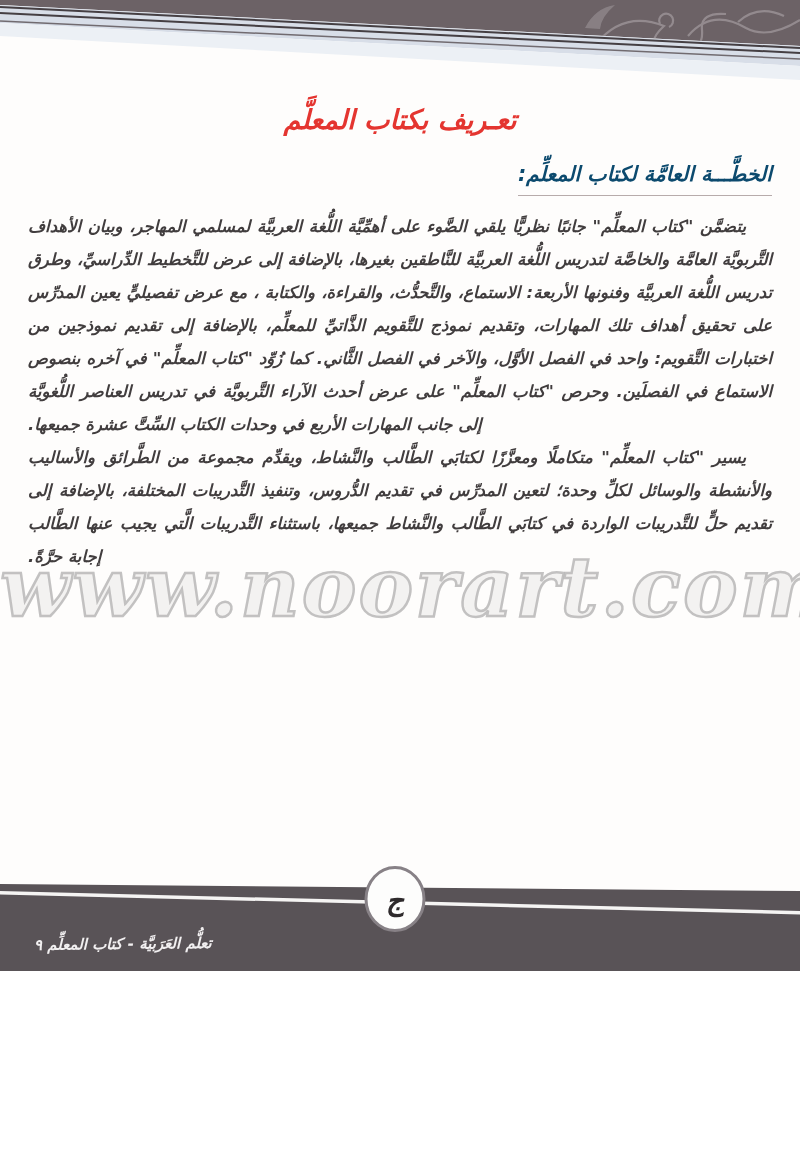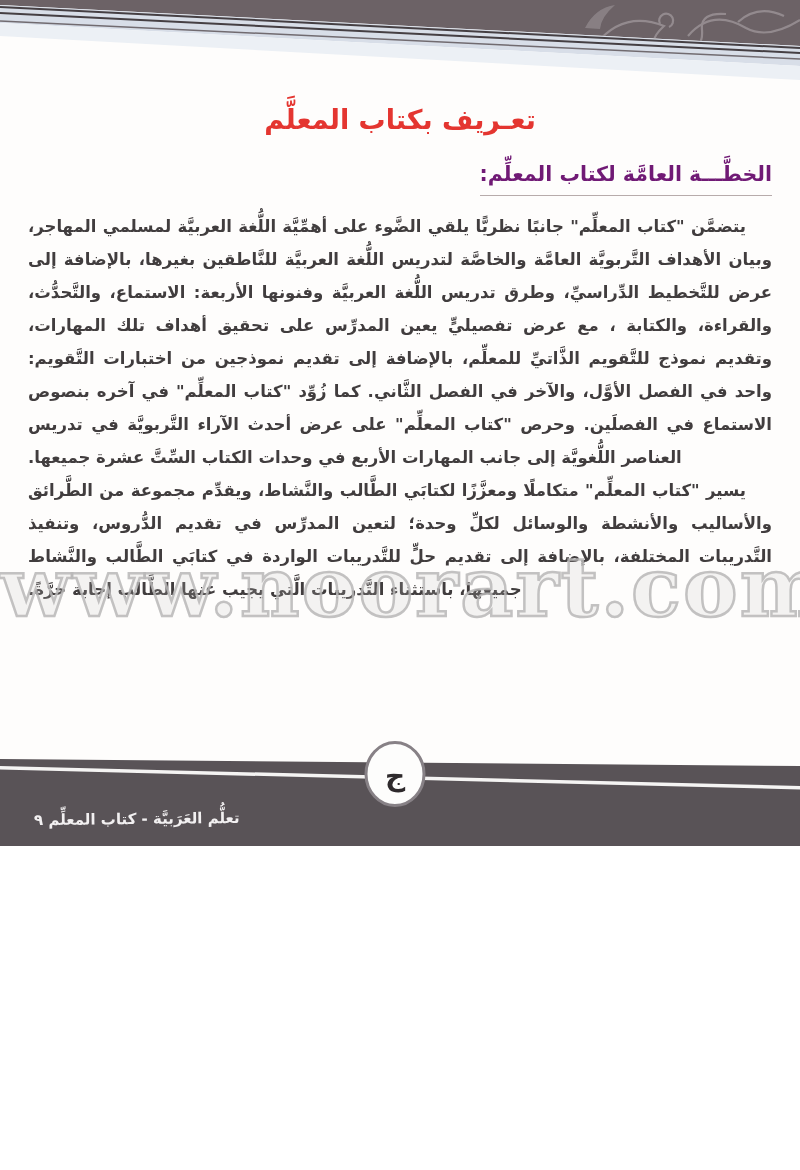--- a/index.html
+++ b/index.html
@@ -1,36 +1,37 @@
 <!DOCTYPE html>
 <html lang="ar"><head>
 <meta charset="utf-8">
 <style>
   html,body{margin:0;padding:0;background:#ffffff;}
   .page{
-    position:relative;width:800px;height:846px;margin:0 auto;
+    position:relative;width:800px;height:971px;margin:0 auto;
     background:#fefdfc;overflow:hidden;
     font-family:"DejaVu Sans",sans-serif;
+    font-style:italic;
   }
   
   .header-deco{position:absolute;top:0;left:0;width:800px;height:90px;}
   
   .content{
     position:absolute;top:86px;left:28px;right:28px;
     direction:rtl;color:#413d3e;font-weight:700;
     font-size:16.5px;line-height:33px;text-align:justify;
   }
   .page-title{
     margin:14px 0 20px;text-align:center;
     color:#e43530;font-size:27px;font-weight:700;line-height:40px;
   }
   .intro{margin:0 0 8px;text-indent:26px;text-align:justify;text-align-last:center;}
   .section-heading{
     margin:12px 0 14px;text-align:right;
-    color:#701a75;font-size:20.5px;font-weight:700;line-height:28px;
+    color:#0c4a6e;font-size:20.5px;font-weight:700;line-height:28px;
   }
   .section-heading .hl{
     display:inline-block;border-bottom:1.5px solid #b7abab;padding-bottom:7px;
   }
   .body-par{margin:0;text-indent:26px;text-align:justify;text-align-last:left;}
   .body-par + .body-par{margin-top:0;}
   
   .watermark{
     position:absolute;top:546px;left:0;width:800px;
     text-align:center;white-space:nowrap;pointer-events:none;z-index:3;

